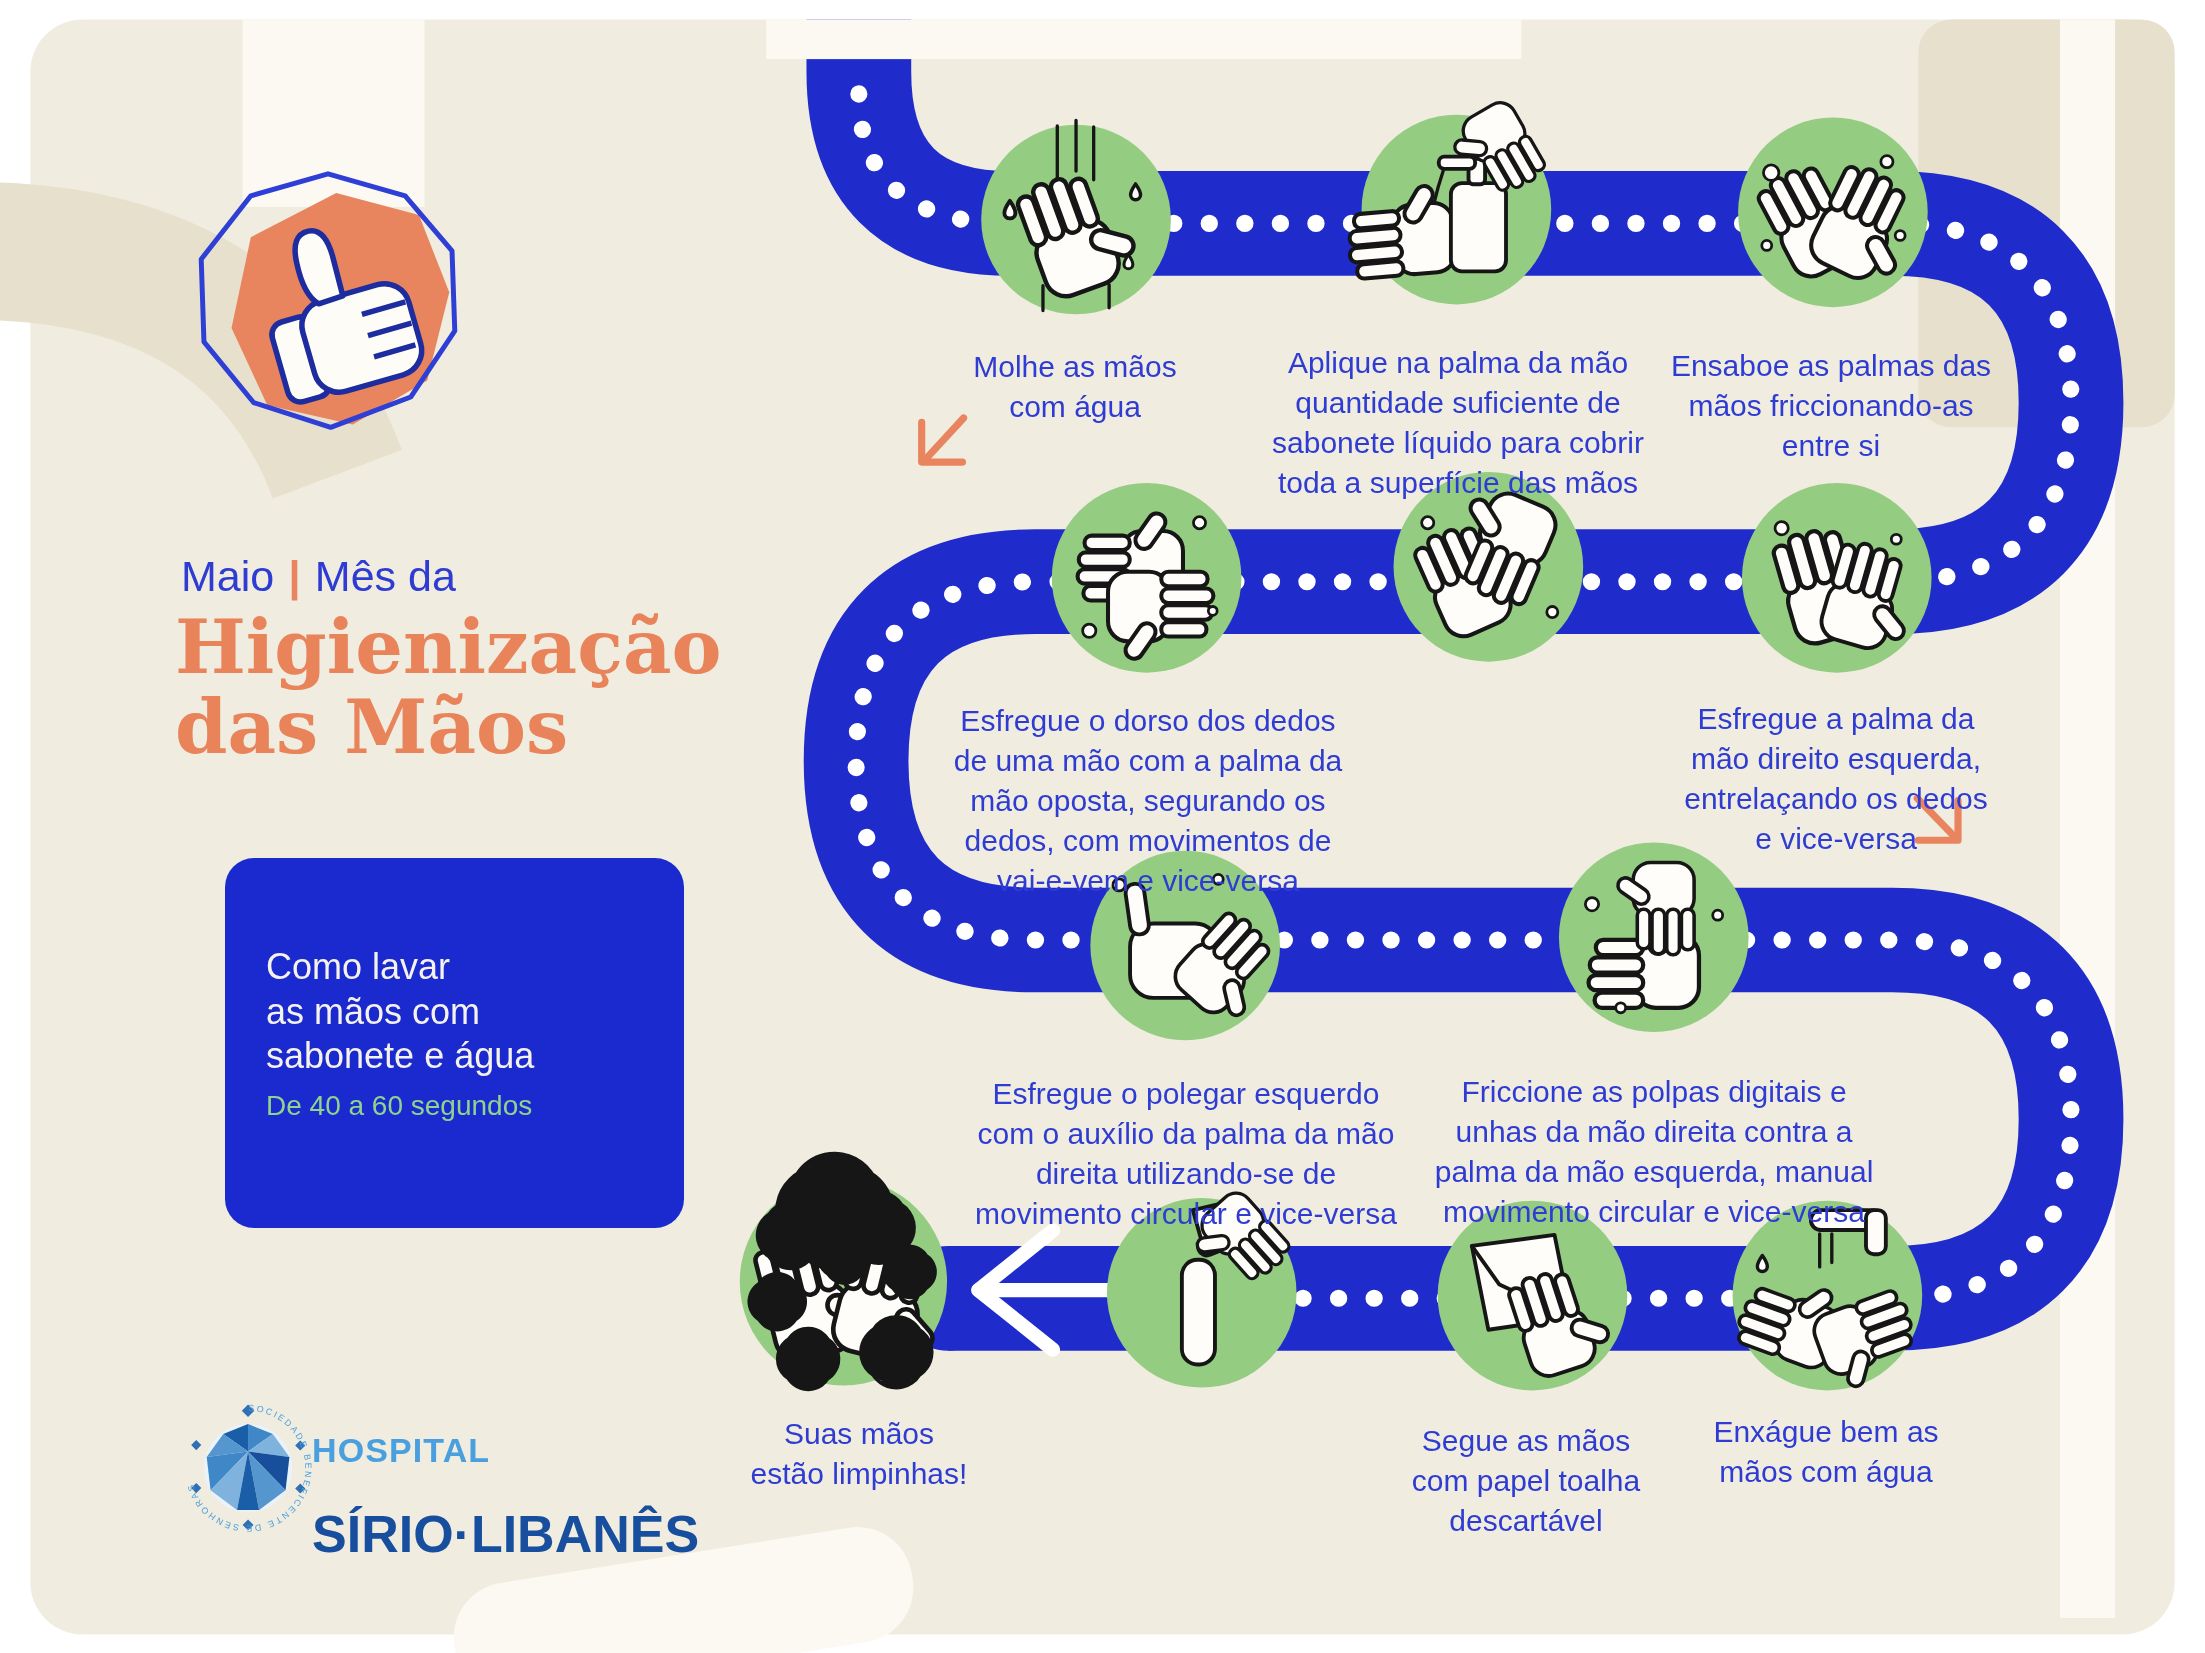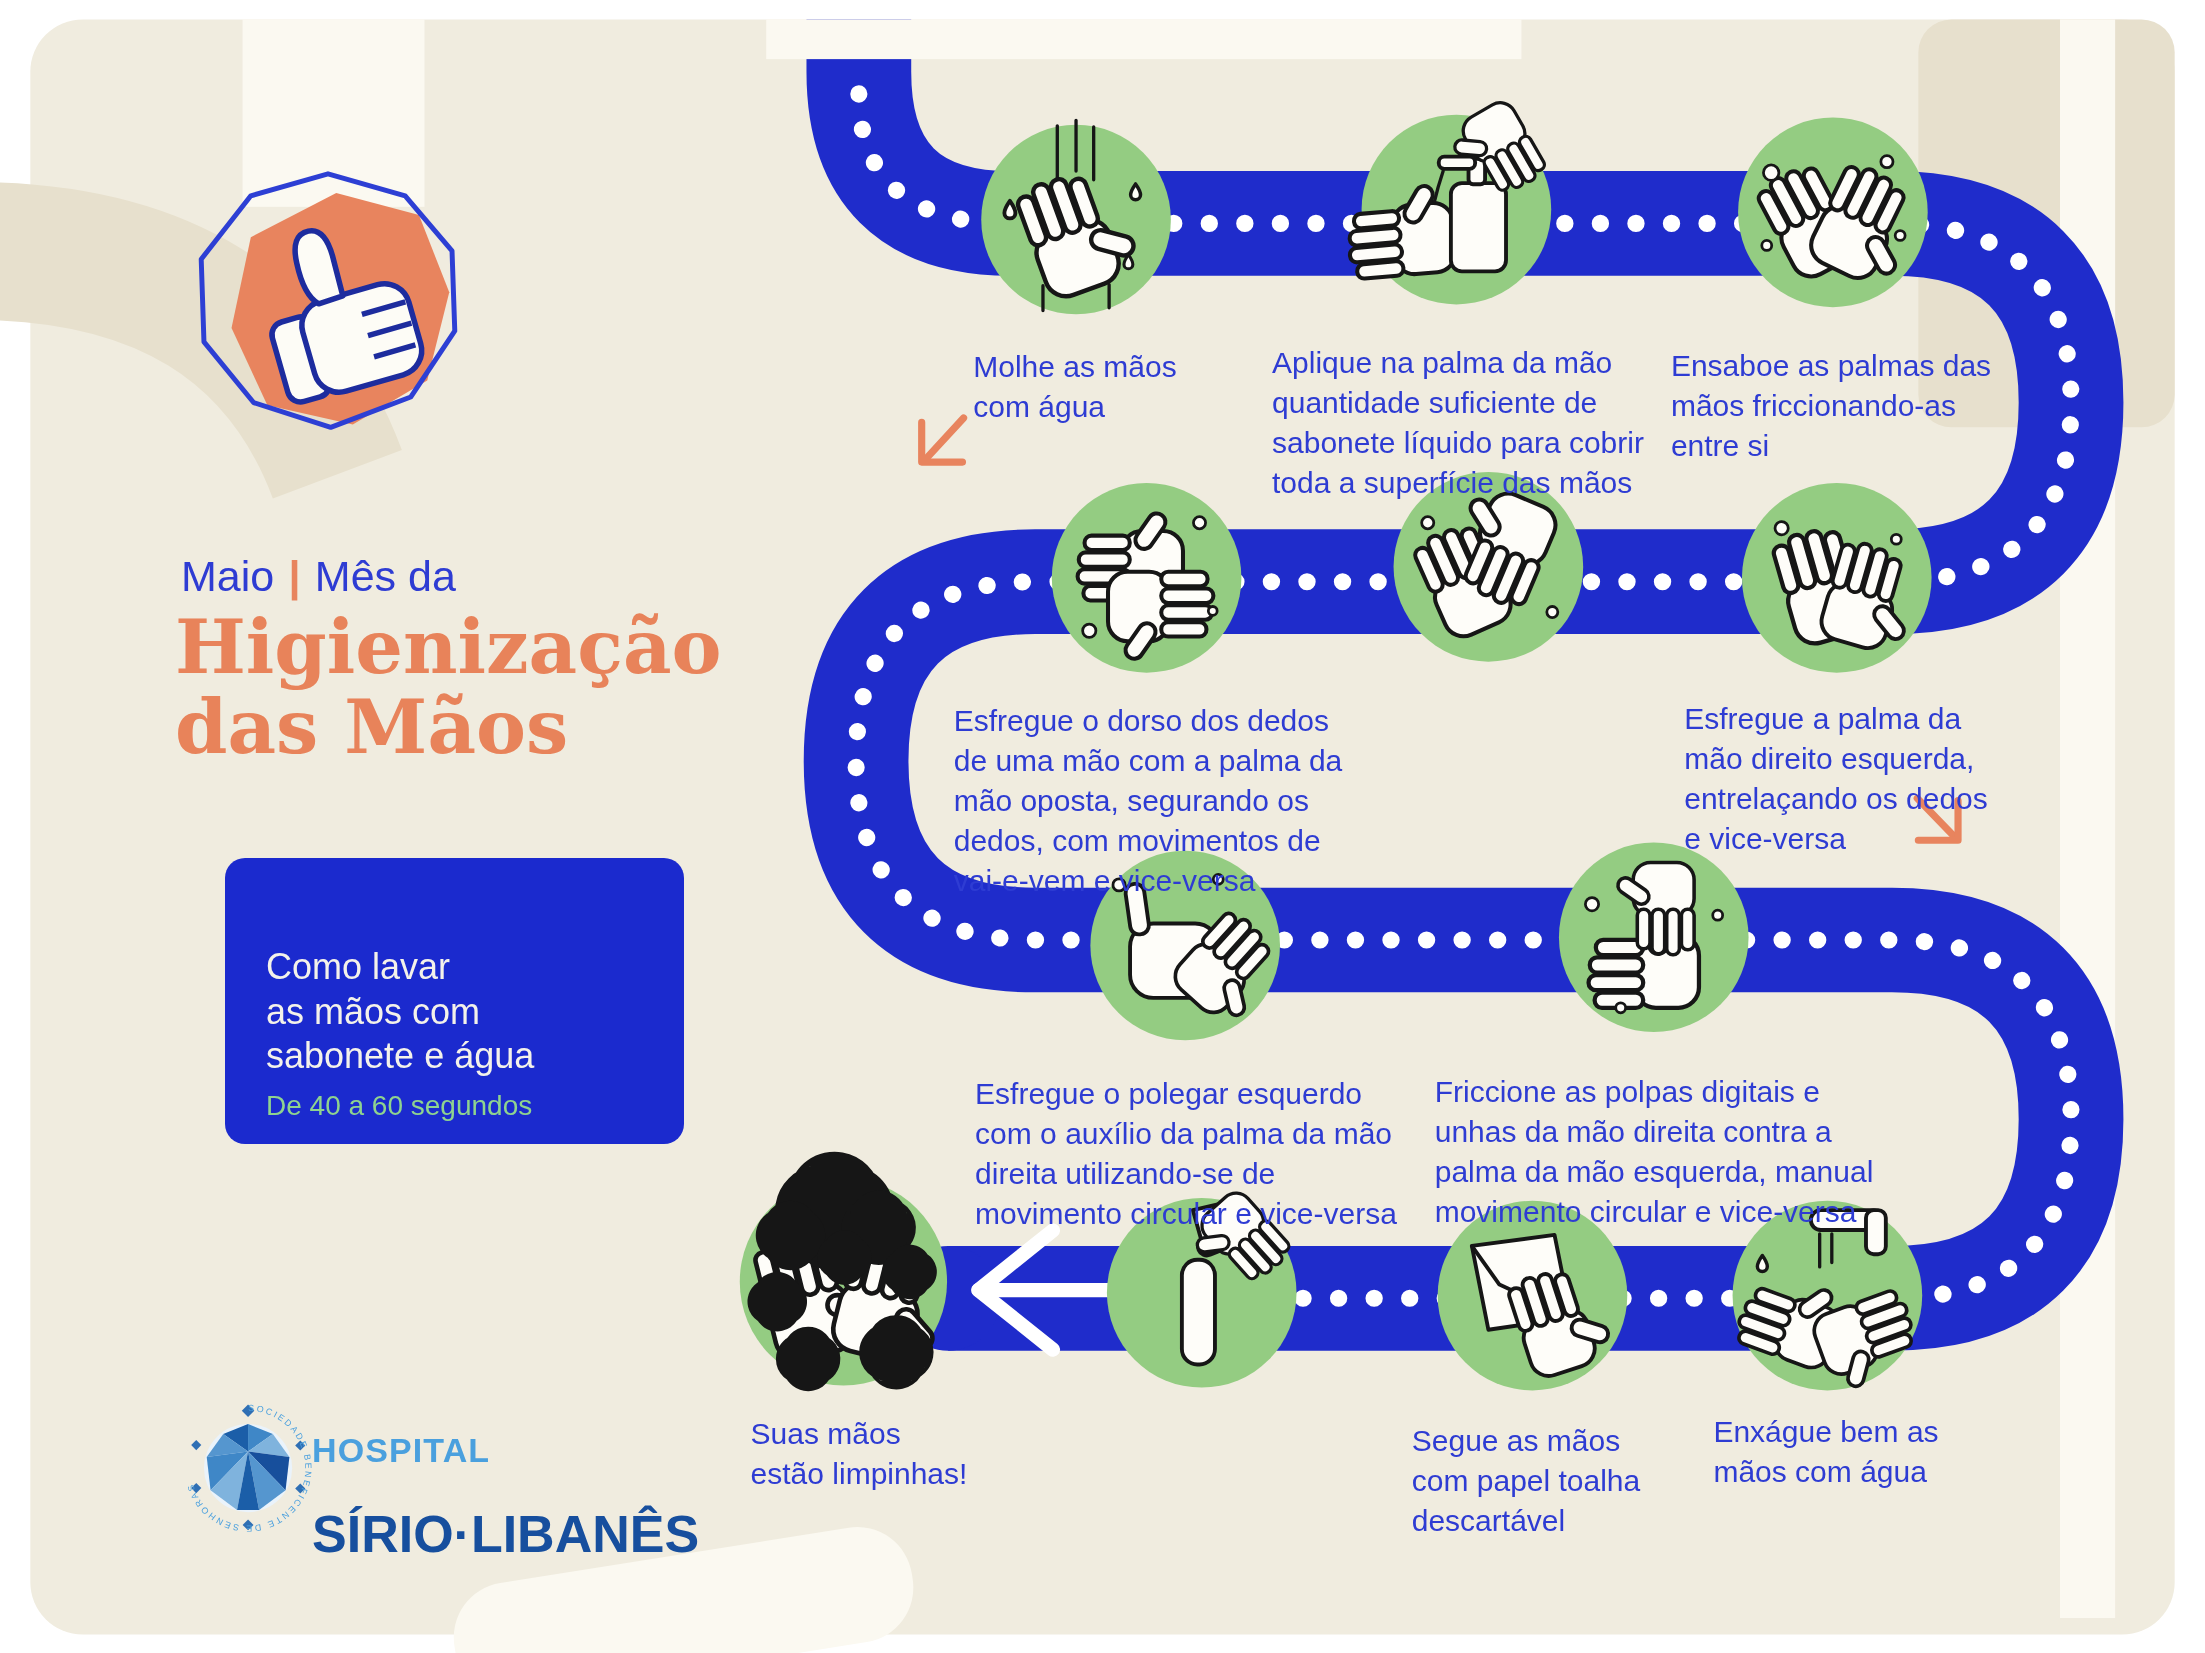--- a/index.html
+++ b/index.html
@@ -1,26 +1,26 @@
 <!DOCTYPE html>
 <html style="--path-blue: #1f2ccb; --box-blue: #1b2ace; --caption-blue: #2e3cd3; --orange: #e8845e; --title-orange: #e8835a; --green: #94cc82; --green-text: #8fd38f; --beige: #f0ecdf; --beige-dark: #e7e0cd; --cream: #fbf9f1; --logo-light: #4aa0de; --logo-dark: #174f9e;font-size:8.8px"><head>
 <meta charset="utf-8">
 <style>
   html,body{margin:0;padding:0;background:#fff;}
   .page{position:relative;width:2205px;height:1654px;background:#fff;overflow:hidden;
         font-family:"Liberation Sans",sans-serif;}
   #art{position:absolute;left:0;top:0;z-index:1;}
   .textlayer{position:absolute;left:0;top:0;width:2205px;height:1654px;z-index:2;}
-  .cap{position:absolute;transform:translateX(-50%);white-space:pre-line;
+  .cap{position:absolute;transform:translateX(-50%);text-align:center;white-space:pre-line;
        font-size:30px;line-height:1.33;color:var(--caption-blue);}
   .subtitle{position:absolute;left:181px;top:552px;font-size:43px;color:var(--caption-blue);}
   .subtitle .sep{color:var(--orange);padding:0 14.3px;font-weight:bold;}
   .bigtitle{position:absolute;left:175px;top:608px;font-family:"DejaVu Serif","Liberation Serif",serif;
             font-weight:bold;font-size:75px;line-height:1.06;color:var(--title-orange);white-space:pre-line;}
-  .howto{position:absolute;left:225px;top:858px;width:459px;height:286px;border-radius:20px;
+  .howto{position:absolute;left:225px;top:858px;width:459px;height:370px;border-radius:29px;
          background:var(--box-blue);text-decoration:underline;}
   .howto .heading{position:absolute;left:41px;top:87px;margin:0;color:#f4f2ea;font-size:36px;
                   line-height:1.24;white-space:pre-line;}
   .howto .duration{position:absolute;left:41px;top:232px;margin:0;color:var(--green-text);font-size:28px;}
   .logoname1{position:absolute;left:312px;top:1431px;font-size:34px;font-weight:bold;
              letter-spacing:1.1px;color:var(--logo-light);}
   .logoname2{position:absolute;left:312px;top:1504px;font-size:52px;font-weight:bold;
              color:var(--logo-dark);}
 </style>
 </head>

